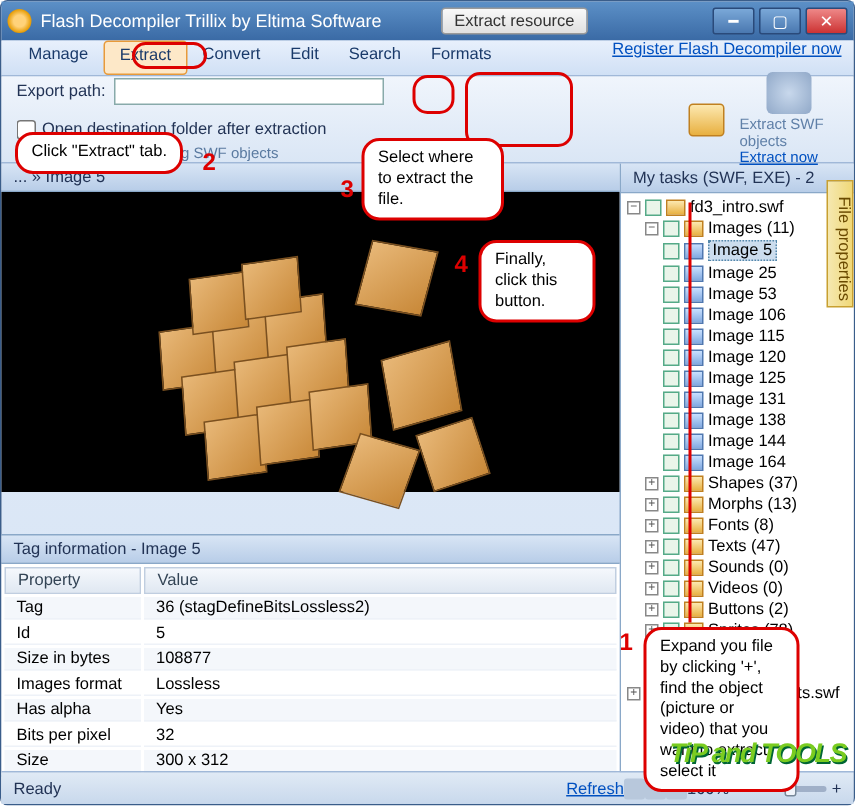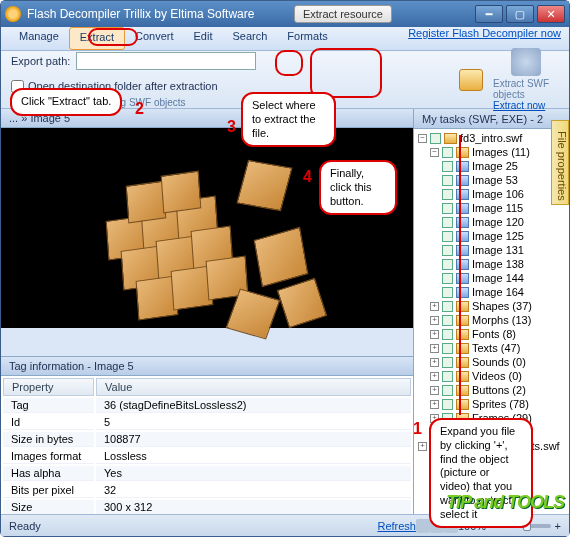--- a/index.html
+++ b/index.html
@@ -196,20 +196,25 @@
           </div>
         <div class="tn l1">
             <span class="exp">−</span>
             <span class="cb"></span>
             <span class="ic"></span>
             <span>Images (11)</span>
           </div>
         <div class="tn l2">
             <span class="cb"></span>
             <span class="ic img"></span>
+            <span class="sel-node">Image 5</span>
+          </div>
+        <div class="tn l2">
+            <span class="cb"></span>
+            <span class="ic img"></span>
             <span>Image 25</span>
           </div>
         <div class="tn l2">
             <span class="cb"></span>
             <span class="ic img"></span>
             <span>Image 53</span>
           </div>
         <div class="tn l2">
             <span class="cb"></span>
             <span class="ic img"></span>

